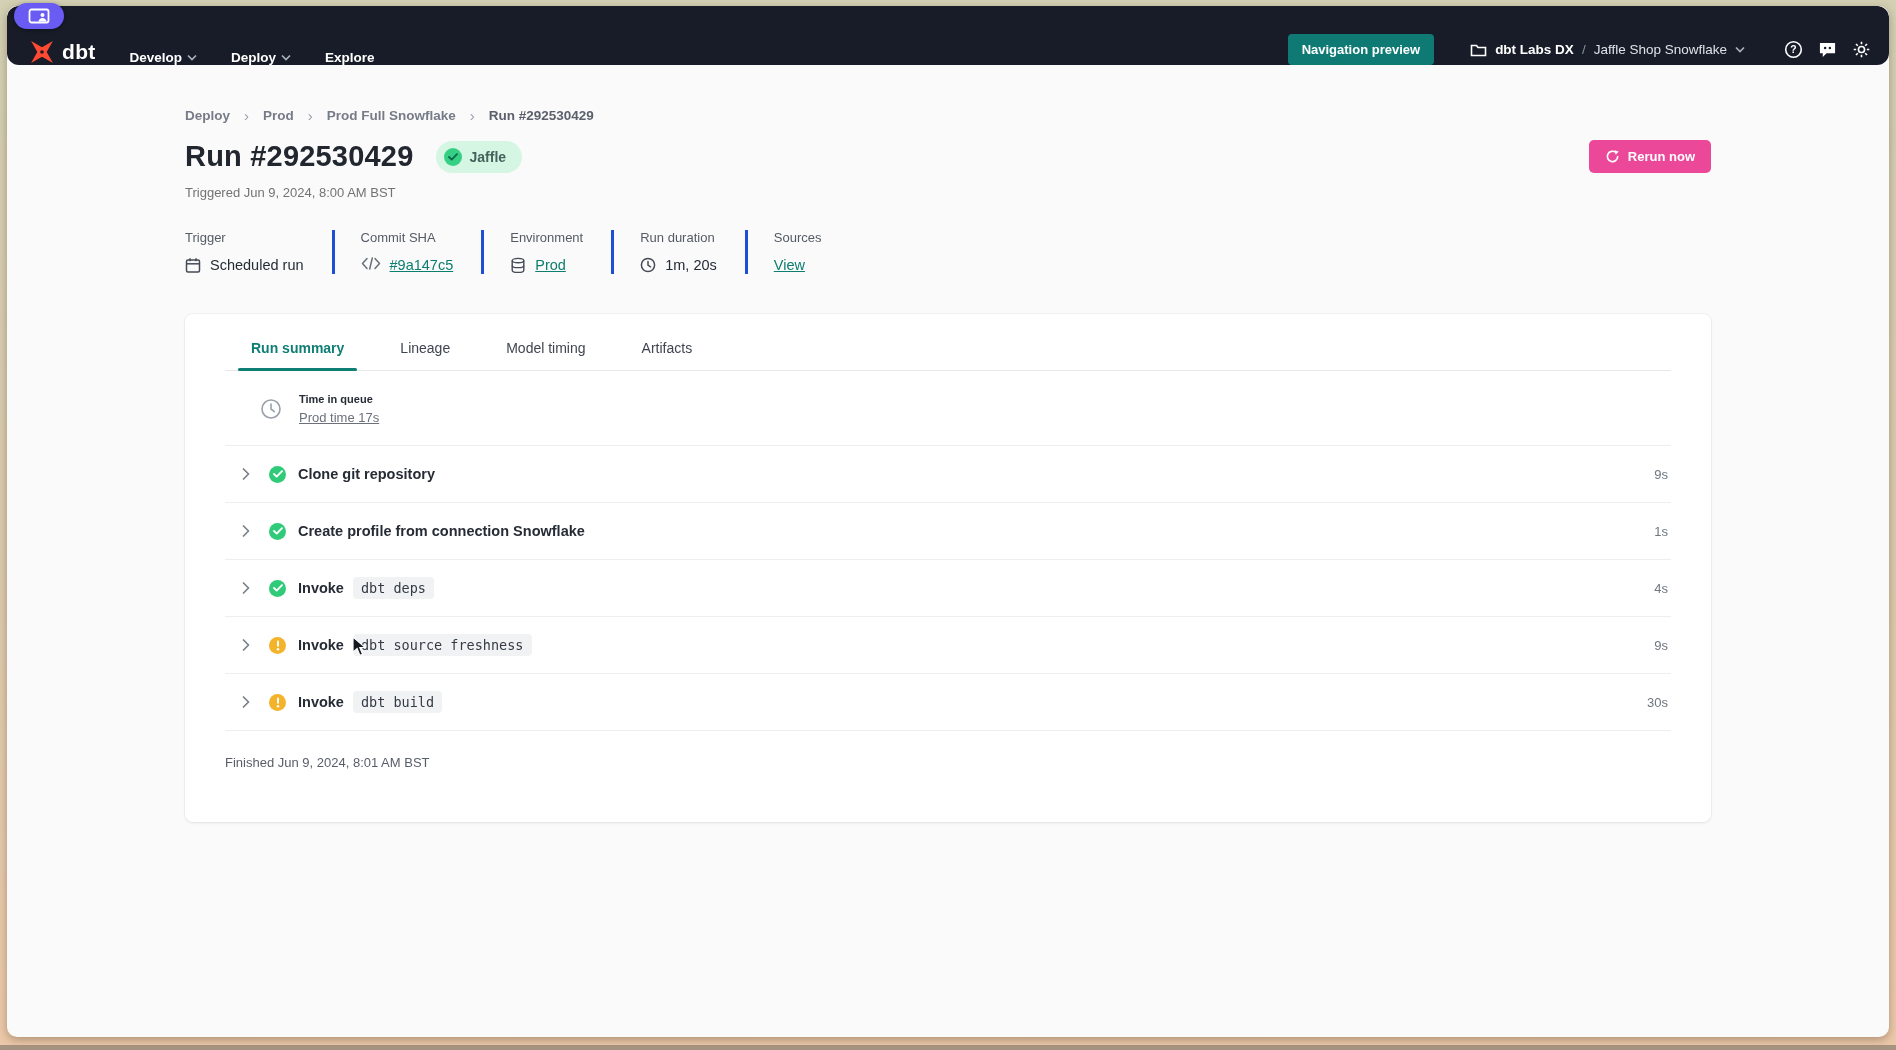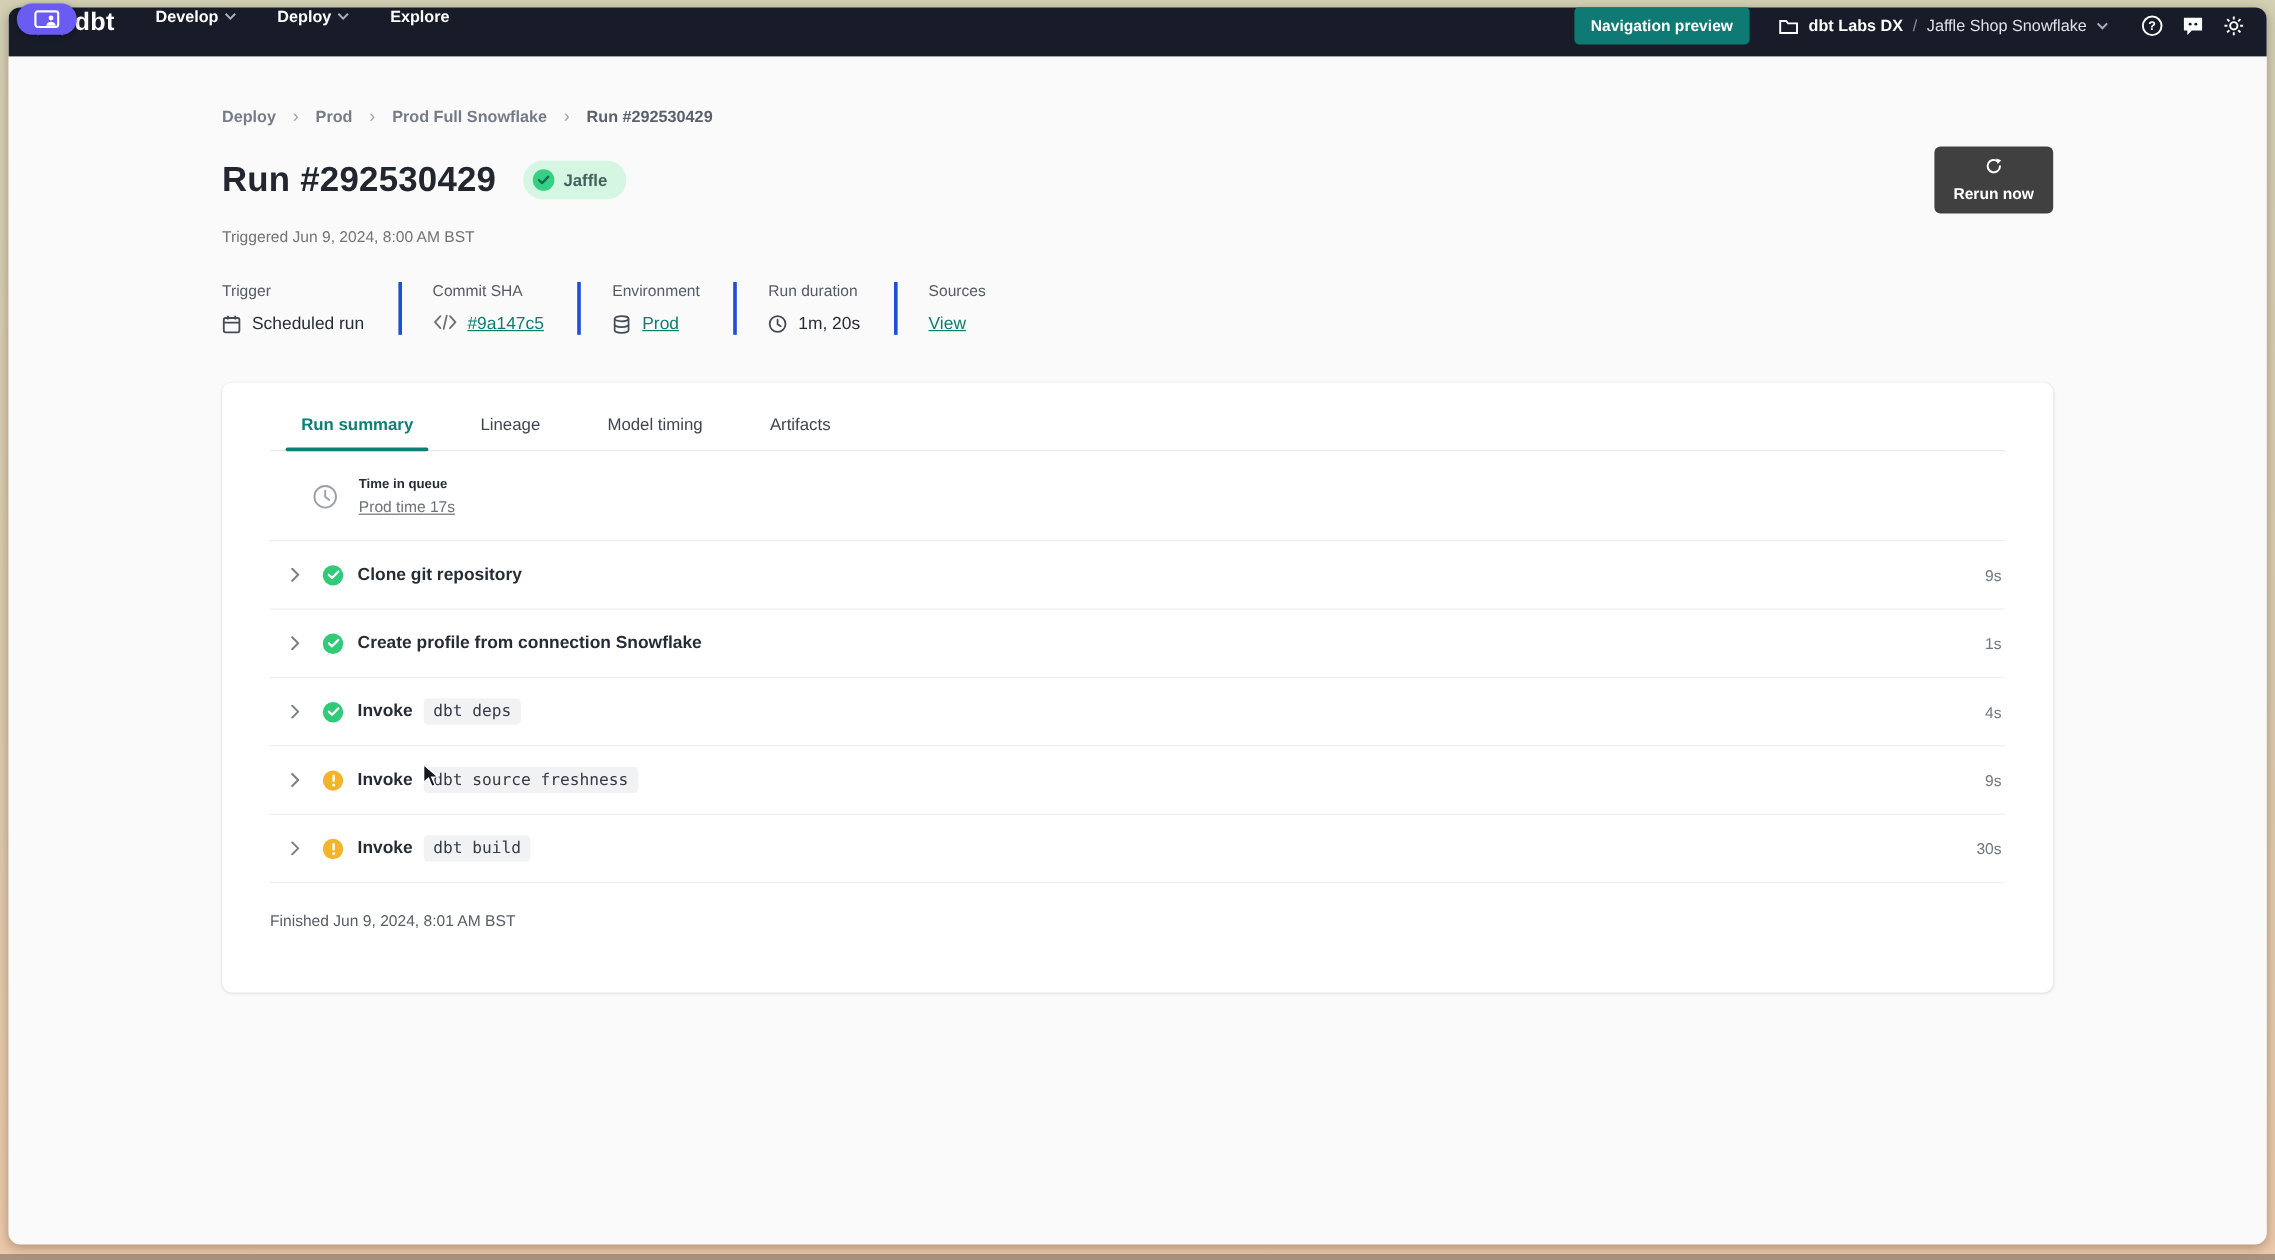--- a/index.html
+++ b/index.html
@@ -11,28 +11,28 @@
   }
   .bottom-edge{ position:absolute; left:0; bottom:0; width:100%; height:5px; background:#6e685c; opacity:.55;}
   .app {
     position:absolute; left:7px; top:6px; right:7px; bottom:13px;
     background:#fafafb; border-radius:10px; overflow:hidden;
     box-shadow:0 3px 10px rgba(60,40,20,.35);
     display:flex; flex-direction:column;
   }
   
   .nav {
-    height:41px; background:#171c28; display:flex; align-items:flex-start;
-    padding:0 18px 0 22px; flex-shrink:0;
+    height:59px; background:#171c28; display:flex; align-items:flex-end;
+    padding:0 18px 0 22px; flex-shrink:0;border-radius:12px;
   }
   .logo { display:flex; align-items:center; gap:7px; margin-right:34px; }
   .logo-text { color:#fff; font-size:21px; font-weight:bold; letter-spacing:.3px; }
   .nav-menu { display:flex; align-items:center; gap:34px; }
   .nav-item { display:flex; align-items:center; gap:5px; color:#fff; font-size:13.5px; font-weight:bold; cursor:pointer; }
-  .nav-right { margin-left:auto; display:flex; align-items:center; gap:16px; }
+  .nav-right { margin-left:auto; display:flex; align-items:center; gap:28px; }
   .btn-teal {
     background:#0f7a74; color:#fff; border:none; border-radius:4px;
     font-family:inherit; font-size:13px; font-weight:bold; cursor:pointer;
     padding:8px 14px; display:flex; align-items:center; gap:8px;
   }
   .account { display:flex; align-items:center; gap:8px; margin-left:8px; }
   .account-name { color:#fff; font-size:13.5px; font-weight:bold; }
   .account-sep { color:#8a909c; font-size:13.5px; }
   .project-name { color:#dfe2e8; font-size:13.5px; }
   .nav-icons { display:flex; align-items:center; gap:14px; margin-left:10px; }
@@ -51,21 +51,21 @@
   .crumb.current { color:#5b616c; cursor:default; }
   .crumb-sep { color:#9aa0aa; font-size:15px; font-weight:normal; }
   .title-row { margin-top:16px; display:flex; align-items:center; }
   .page-title { font-size:29px; font-weight:bold; color:#21262f; letter-spacing:.2px; }
   .status-badge {
     margin-left:22px; background:#d5f6e3; border-radius:16px; height:32px;
     display:flex; align-items:center; gap:8px; padding:0 16px 0 8px;
   }
   .status-dot { width:18px; height:18px; border-radius:50%; background:#35d084; display:flex; align-items:center; justify-content:center; }
   .status-text { font-size:14px; font-weight:bold; color:#44635c; }
-  .rerun-btn { margin-left:auto; padding:9px 16px; border-radius:5px; background:#404040;flex-direction:column; }
+  .rerun-btn { margin-left:auto; padding:9px 16px; border-radius:5px; background:#ec4899; }
   .triggered { margin-top:12px; font-size:13px; color:#737373; }
   
   .meta-row { margin-top:30px; display:flex; }
   .meta-col { padding-right:28px; }
   .meta-col + .meta-col { border-left:3px solid #1d4ed8; padding-left:26px; }
   .meta-label { font-size:13px; color:#555b64; }
   .meta-value { margin-top:12px; display:flex; align-items:flex-start; gap:9px; font-size:14.5px; color:#262c36; font-weight:500; }
   .meta-link { color:#0c7d6f; text-decoration:underline; font-weight:500; cursor:pointer; }
   
   .card {

